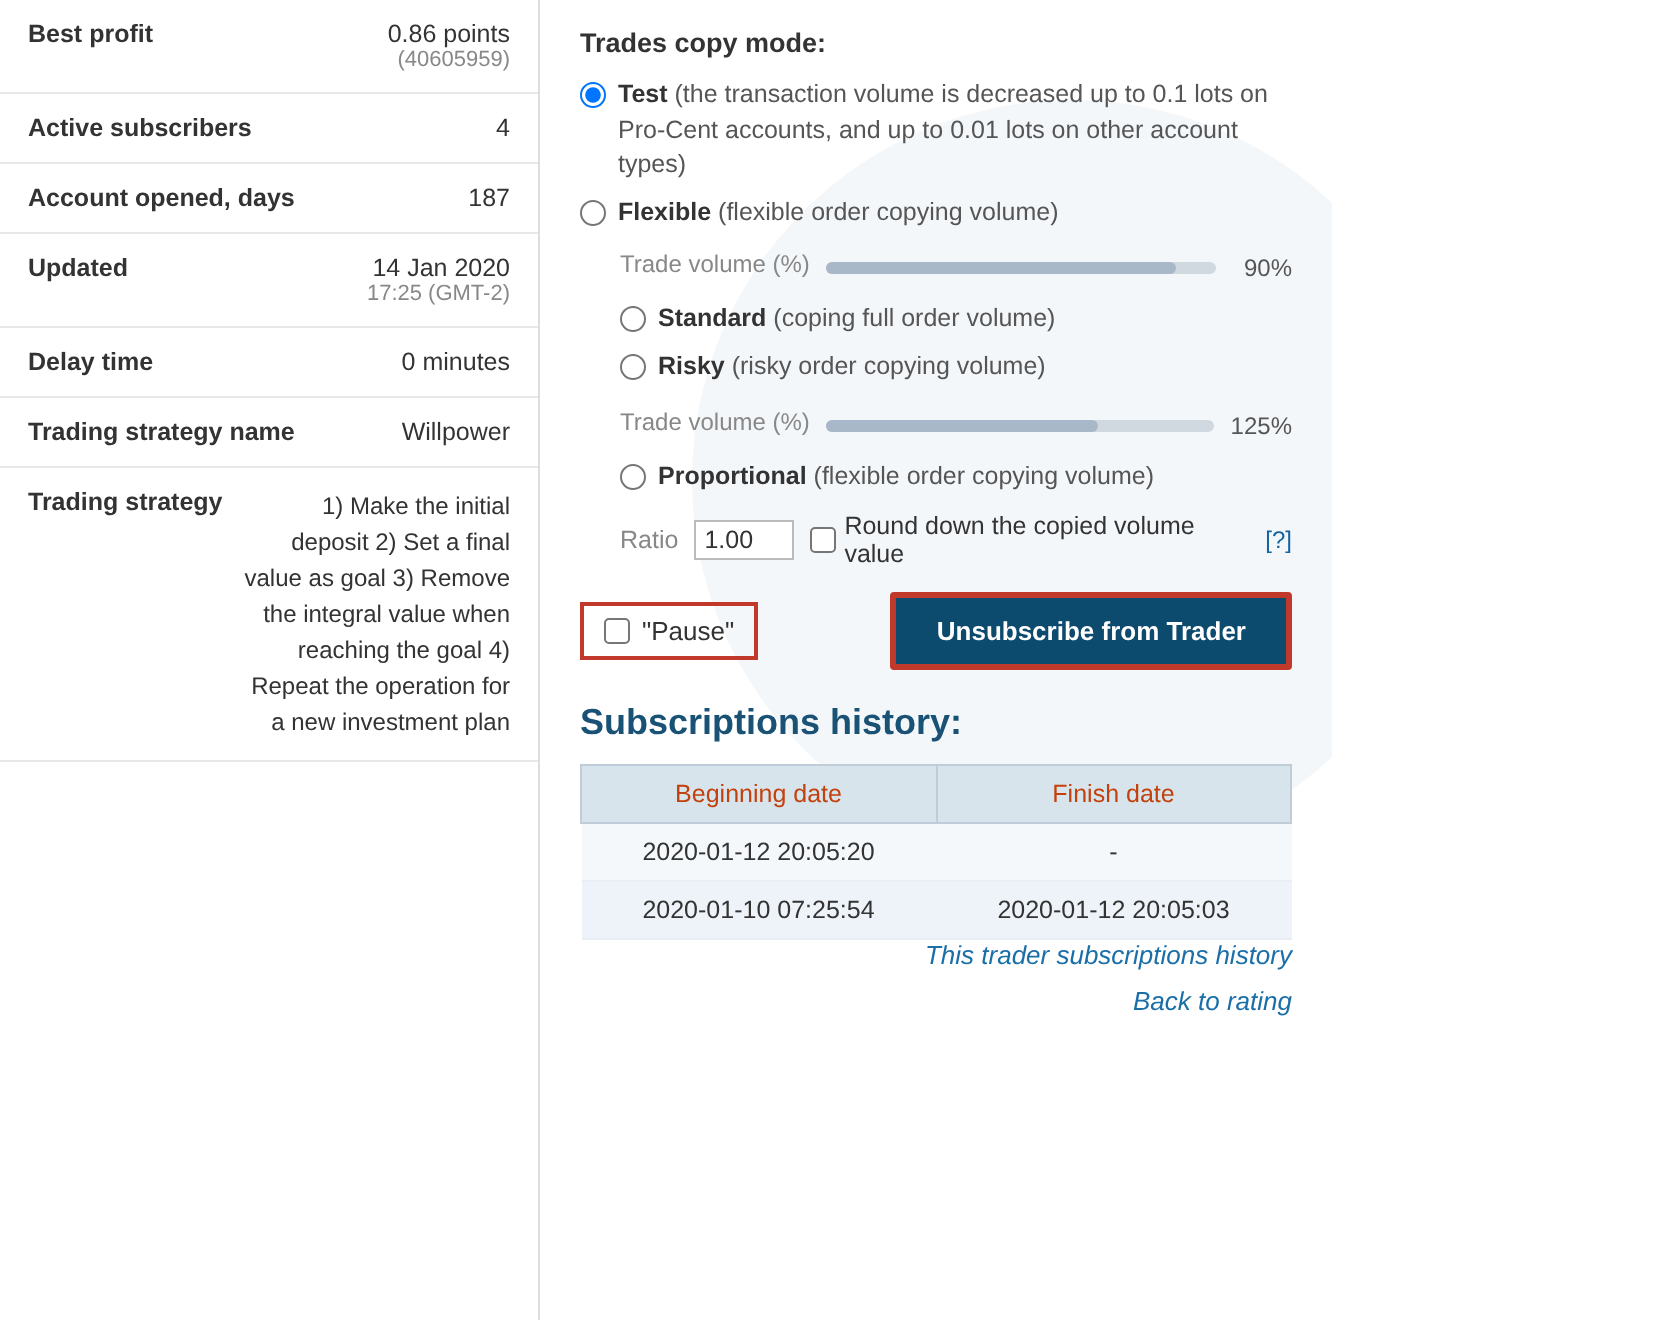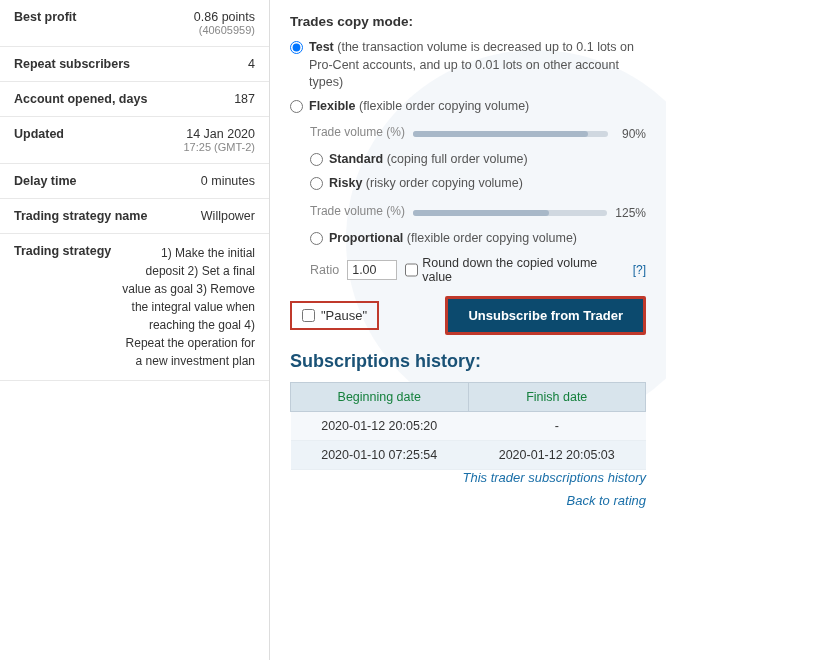--- a/index.html
+++ b/index.html
@@ -283,21 +283,21 @@
       width: 100%;
       border-collapse: collapse;
       font-size: 12.5px;
     }
 
     .history-table th {
       background: #d8e4ec;
       padding: 7px 10px;
       text-align: center;
       font-weight: normal;
-      color: #15803d;
+      color: #c2410c;
       border: 1px solid #c0cdd8;
     }
 
     .history-table td {
       padding: 7px 10px;
       text-align: center;
       color: #333;
       border-bottom: 1px solid #e8eef3;
       background: #f5f8fb;
     }
@@ -330,21 +330,21 @@
 
     <div class="info-row">
       <span class="info-label">Best profit</span>
       <span class="info-value">
         <span>0.86 points</span>
         <span class="sub-value">(40605959)</span>
       </span>
     </div>
 
     <div class="info-row">
-      <span class="info-label">Repeat subscribers</span>
+      <span class="info-label">Active subscribers</span>
       <span class="info-value">4</span>
     </div>
 
     <div class="info-row">
       <span class="info-label">Account opened, days</span>
       <span class="info-value">187</span>
     </div>
 
     <div class="info-row">
       <span class="info-label">Updated</span>

